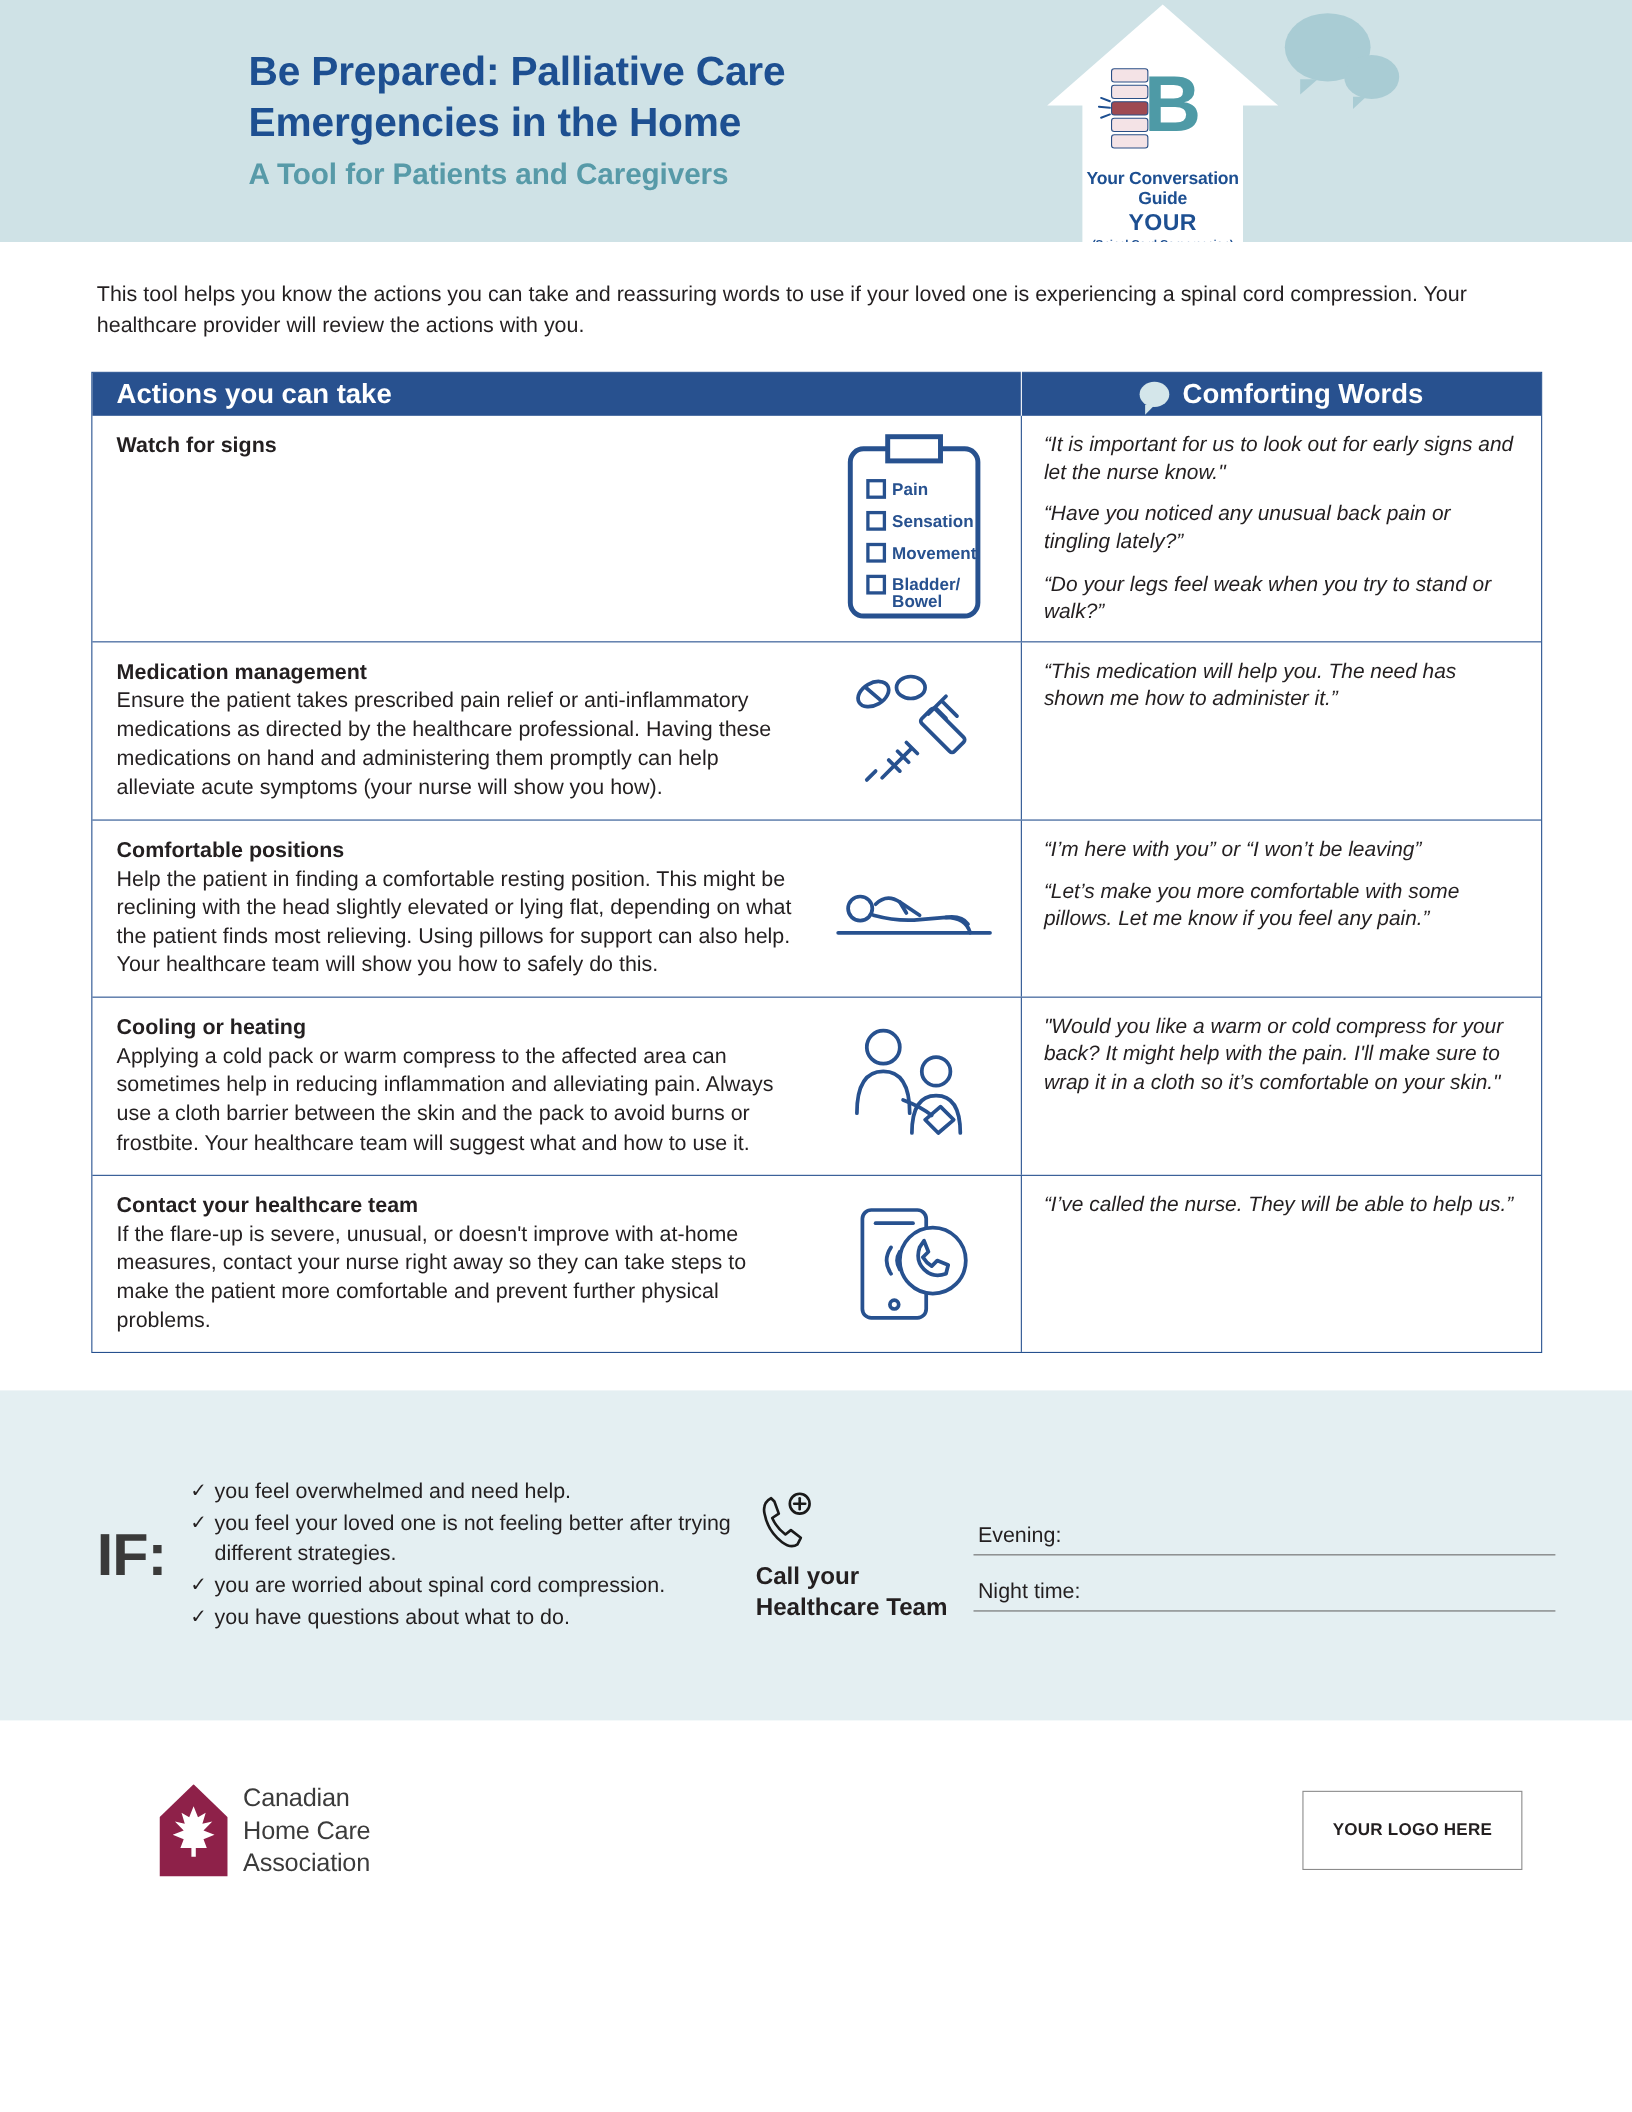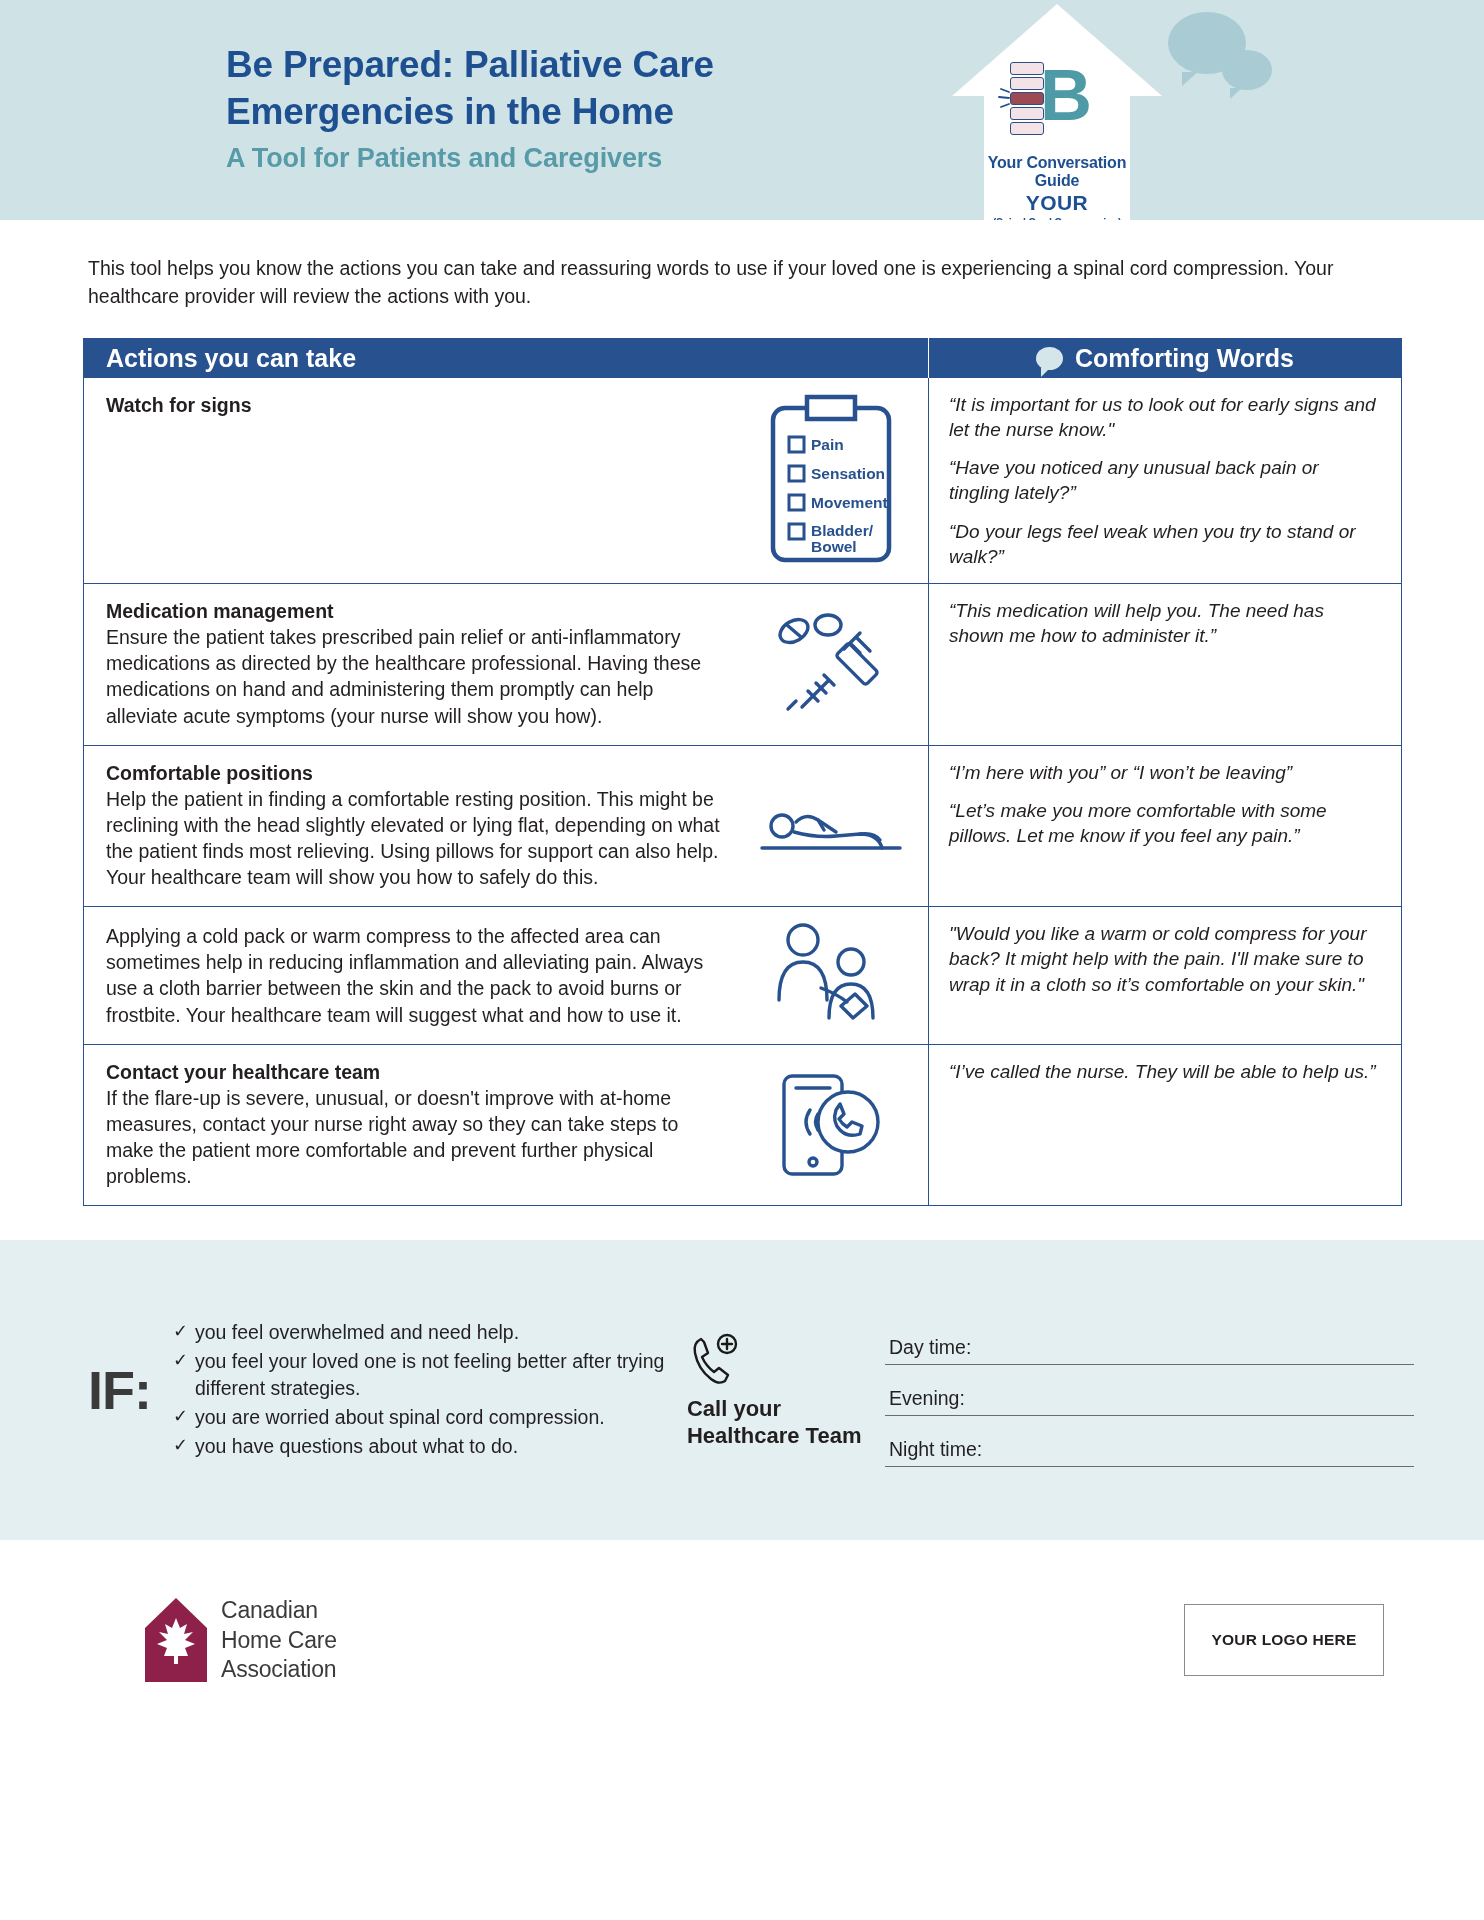--- a/index.html
+++ b/index.html
@@ -475,20 +475,21 @@
       </div>
       <div class="cell-words">
         <div class="quote">“I’m here with you” or “I won’t be leaving”</div>
         <div class="quote">“Let’s make you more comfortable with some pillows. Let me know if you feel any pain.”</div>
       </div>
     </div>
 
     <div class="row">
       <div class="cell-action">
         <div class="action-text">
+          <div class="action-title">Cooling or heating</div>
           <div class="action-body">Applying a cold pack or warm compress to the affected area can sometimes help in reducing inflammation and alleviating pain. Always use a cloth barrier between the skin and the pack to avoid burns or frostbite. Your healthcare team will suggest what and how to use it.</div>
         </div>
         <div class="action-icon">
           <svg width="125" height="115" viewBox="0 0 125 115">
             <g fill="none" stroke="#27518f" stroke-width="3.4" stroke-linecap="round" stroke-linejoin="round">
               <circle cx="34" cy="22" r="15"></circle>
               <path d="M10 82 q0 -38 24 -38 q24 0 24 38"></path>
               <circle cx="82" cy="44" r="13"></circle>
               <path d="M60 100 q0 -34 22 -34 q22 0 22 34"></path>
               <path d="M52 70 q16 6 26 14"></path>
@@ -554,21 +555,20 @@
           <path d="M14 8 q-8 4 -6 14 q3 16 16 26 q8 6 14 2 l3 -6 l-9 -7 l-5 4 q-8 -6 -12 -15 l6 -4 l-4 -11 z"></path>
           <circle cx="40" cy="13" r="9"></circle>
           <line x1="40" y1="8" x2="40" y2="18"></line>
           <line x1="35" y1="13" x2="45" y2="13"></line>
         </g>
       </svg>
       <div class="call-label">Call your Healthcare Team</div>
     </div>
 
     <div class="contact-lines">
-      <div class="contact-line">Day time:</div>
       <div class="contact-line">Evening:</div>
       <div class="contact-line">Night time:</div>
     </div>
   </div>
 
   <div class="footer">
     <div class="chca">
       <svg width="62" height="84" viewBox="0 0 62 84">
         <path d="M31 0 L62 30 L62 84 L0 84 L0 30 Z" fill="#8e2149"></path>
         <path d="M31 20 l4 10 l7 -4 l-3 10 l9 -2 l-8 8 l10 4 l-10 4 l3 8 h-10 v8 h-4 v-8 h-10 l3 -8 l-10 -4 l10 -4 l-8 -8 l9 2 l-3 -10 l7 4 z" fill="#ffffff"></path>

